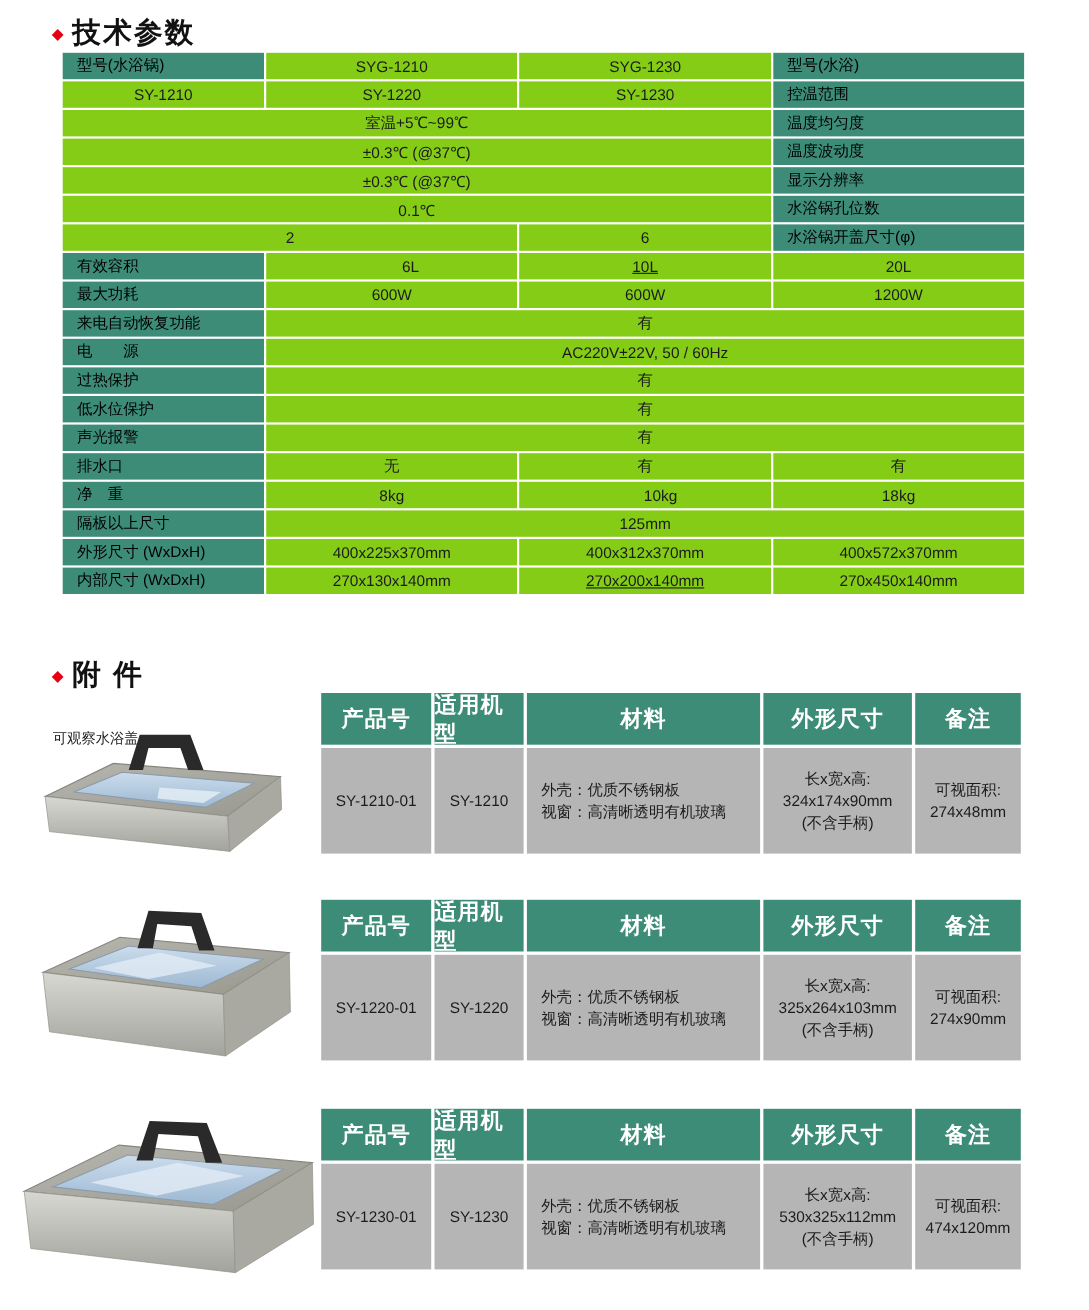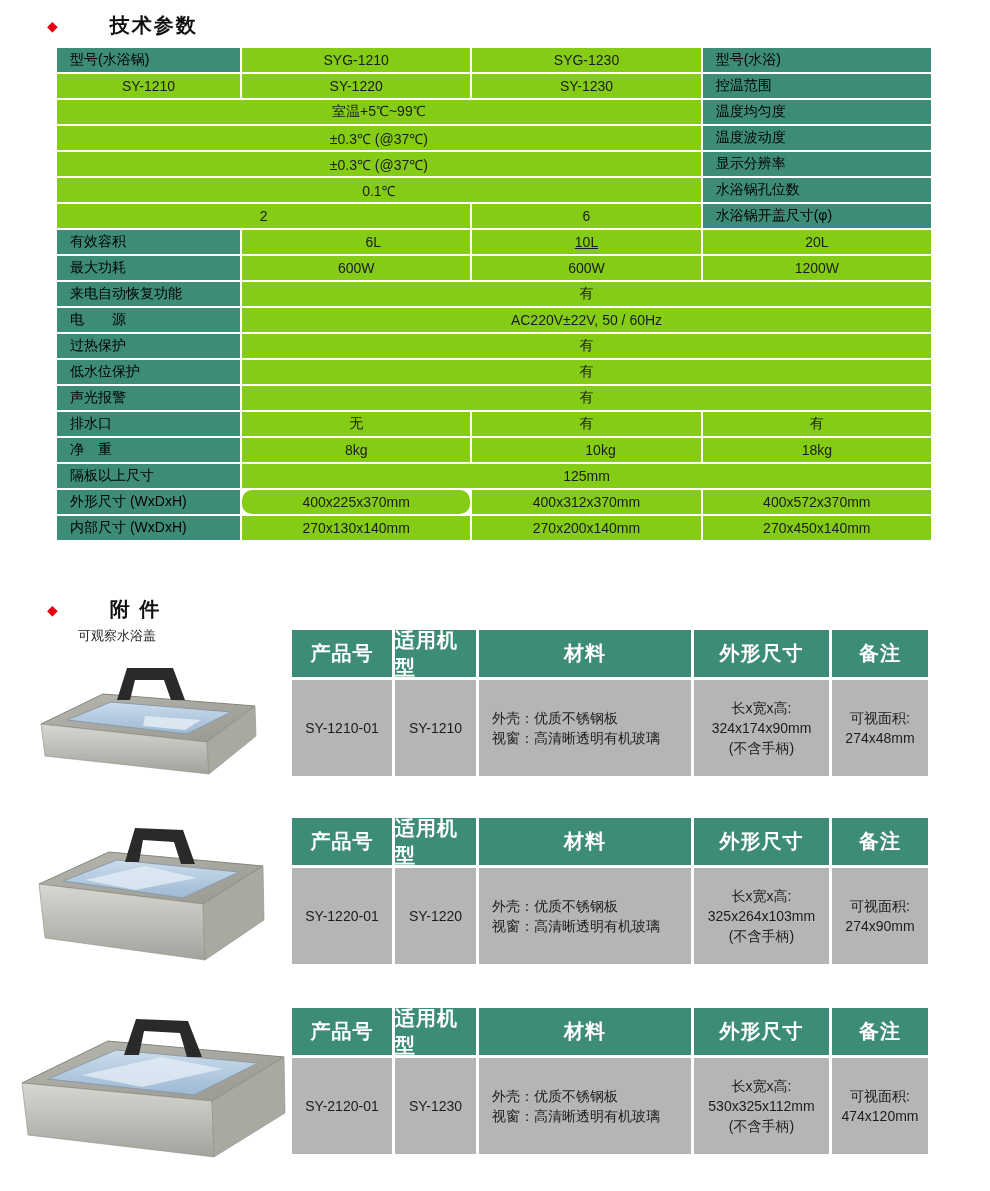--- a/index.html
+++ b/index.html
@@ -2,21 +2,21 @@
 <html><head>
 <meta charset="utf-8">
 <style>
   * { margin:0; padding:0; box-sizing:border-box; }
   html,body { background:#ffffff; }
   body { width:990px; height:1191px; position:relative; font-family:"Liberation Sans", sans-serif; color:#1c1c1c; }
   .page { position:relative; width:990px; height:1191px; overflow:hidden; background:#fff; }
 
   .sec-title { position:absolute; display:flex; align-items:center; gap:8px; }
   .sec-title .diamond { color:#e60012; font-size:14px; line-height:1; }
-  .sec-title .t { font-size:20px; font-weight:bold; color:#111; letter-spacing:2px;margin-left:44px; }
+  .sec-title .t { font-size:26px; font-weight:bold; color:#111; letter-spacing:2px; }
   .subtitle { position:absolute; font-size:13px; color:#222; }
 
   
   .spec { position:absolute; left:57px; top:48px; width:874px;
           display:grid; grid-template-columns:183px 1fr 1fr 1fr;
           grid-auto-rows:24px; gap:2px; background:#fff; }
   .spec .lbl { background:#3d8c77; color:#000000; font-size:14px; display:flex; align-items:center; padding-left:13px; white-space:pre; }
   .spec .val { background:#84cc16; color:#1c1c1c; font-size:14px; display:flex; align-items:center; justify-content:center; text-align:center; }
 
   
@@ -139,46 +139,46 @@
         <div>10kg</div>
       </div>
       <div class="val" style="grid-column: span 1;">
         <div>18kg</div>
       </div>
       <div class="lbl"><div>隔板以上尺寸</div></div>
       <div class="val" style="grid-column: span 3;">
         <div>125mm</div>
       </div>
       <div class="lbl"><div>外形尺寸 (WxDxH)</div></div>
-      <div class="val" style="grid-column: span 1; border-radius: 10px;">
+      <div class="val" style="grid-column: span 1;">
         <div>400x225x370mm</div>
       </div>
       <div class="val" style="grid-column: span 1;">
         <div>400x312x370mm</div>
       </div>
       <div class="val" style="grid-column: span 1;">
         <div>400x572x370mm</div>
       </div>
       <div class="lbl"><div>内部尺寸 (WxDxH)</div></div>
       <div class="val" style="grid-column: span 1;">
         <div>270x130x140mm</div>
       </div>
-      <div class="val" style="grid-column: span 1;">
+      <div class="val" style="grid-column: span 1; text-decoration: underline;">
         <div>270x200x140mm</div>
       </div>
       <div class="val" style="grid-column: span 1;">
         <div>270x450x140mm</div>
       </div>
     </div>
 
   <div class="sec-title" style="left:47px; top:596px;">
     <span class="diamond">◆</span>
     <span class="t">附 件</span>
   </div>
-  <div class="subtitle" style="left:48px; top:627px;margin-left:30px;">可观察水浴盖</div>
+  <div class="subtitle" style="left:48px; top:662px;">可观察水浴盖</div>
 
   <svg class="prod-img" style="left:25px; top:652px;" width="245" height="128" viewBox="0 0 245 128">
     <defs>
       <linearGradient id="gf1" x1="0" y1="0" x2="0" y2="1">
         <stop offset="0" stop-color="#d8d8d3"></stop>
           <stop offset="1" stop-color="#a3a39d"></stop>
       </linearGradient>
       <linearGradient id="gt1" x1="0" y1="0" x2="1" y2="1">
         <stop offset="0" stop-color="#b7b7b0"></stop>
           <stop offset="1" stop-color="#98988f"></stop>
@@ -326,21 +326,21 @@
       <div class="h">
         <div>材料</div>
       </div>
       <div class="h">
         <div>外形尺寸</div>
       </div>
       <div class="h">
         <div>备注</div>
       </div>
       <div class="c">
-        <div>SY-2120-01</div>
+        <div>SY-1230-01</div>
       </div>
       <div class="c">
         <div>SY-1230</div>
       </div>
       <div class="c left">
         <div>外壳：优质不锈钢板</div>
         <div>视窗：高清晰透明有机玻璃</div>
       </div>
       <div class="c">
         <div>长x宽x高:</div>

